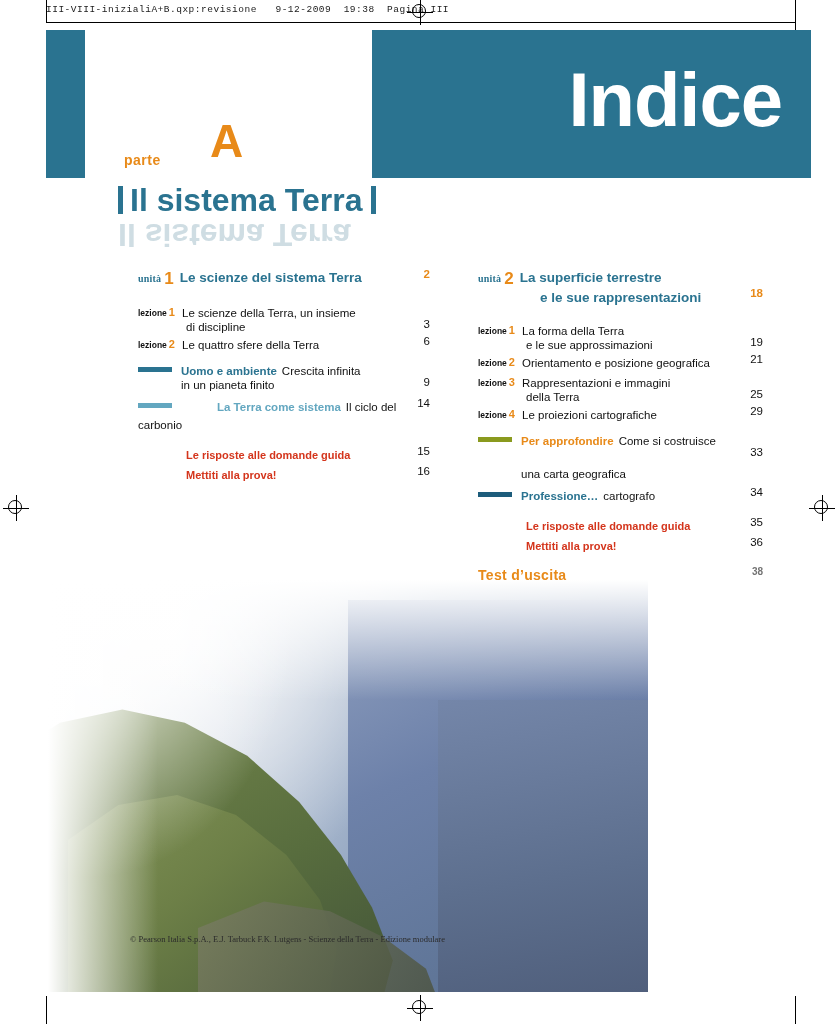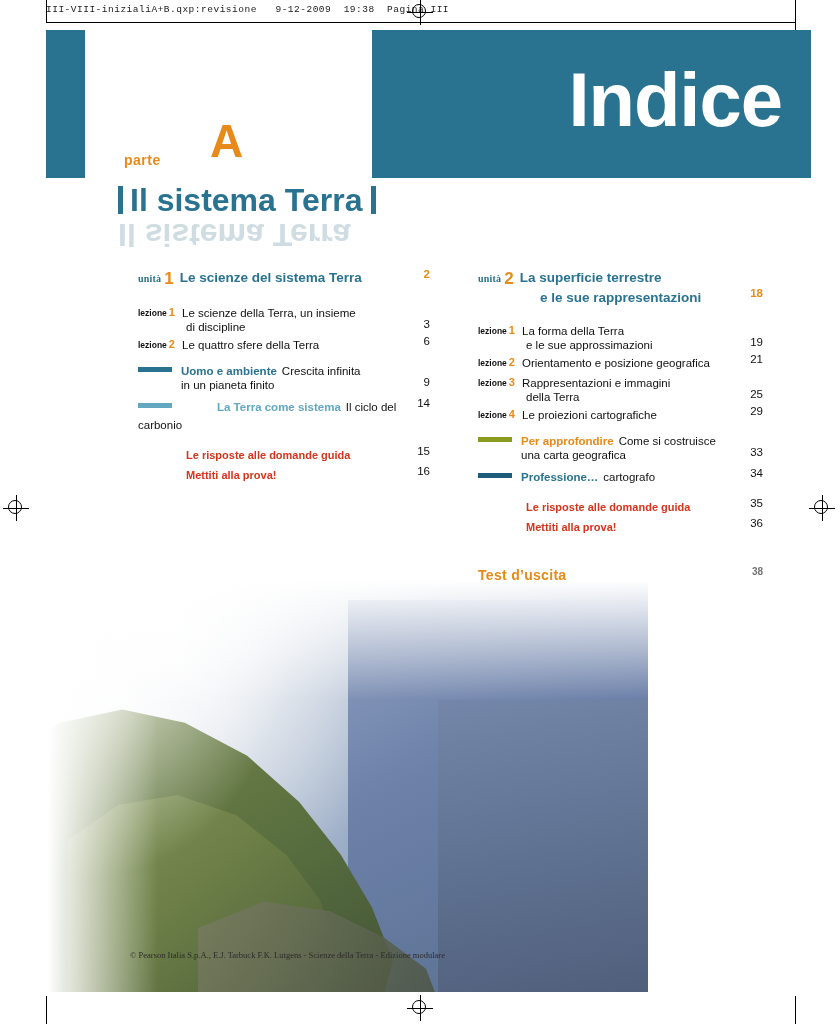--- a/index.html
+++ b/index.html
@@ -385,21 +385,21 @@
     background: linear-gradient(to bottom, rgba(255,255,255,1) 0%, rgba(255,255,255,0) 100%);
   }
   .photo .vignette-left {
     position: absolute;
     left: 0; top: 0; bottom: 0; width: 110px;
     background: linear-gradient(to right, rgba(255,255,255,1) 0%, rgba(255,255,255,0) 100%);
   }
   .photo .copyright {
     position: absolute;
     left: 82px;
-    bottom: 32px;
+    bottom: 48px;
     font-family: "Liberation Serif", serif;
     font-size: 8.5px;
     color: #2b2b2b;
     white-space: nowrap;
   }
 </style>
 </head>
 <body>
 
 <div class="page">
@@ -508,21 +508,21 @@
           <span class="pg second">25</span>
         </div>
 
         <div class="row">
           <span class="lez"><span>lezione</span><span class="n">4</span></span><span class="txt">Le proiezioni cartografiche</span>
           <span class="pg">29</span>
         </div>
 
         <div class="row" style="margin-top:8px;">
           <span class="swatch sw-olive"></span><span class="feat-name orange">Per approfondire</span><span class="feat-sub">Come si costruisce</span>
-          <span class="txt cont" style="margin-left:43px;">una carta geografica</span>
+          <span class="txt cont" style="margin-left:43px;margin-top:19px;">una carta geografica</span>
           <span class="pg second">33</span>
         </div>
 
         <div class="row" style="margin-top:6px;">
           <span class="swatch sw-dblue"></span><span class="feat-name blue">Professione…</span><span class="feat-sub">cartografo</span>
           <span class="pg">34</span>
         </div>
 
         <div class="answers">
           <div class="row">

